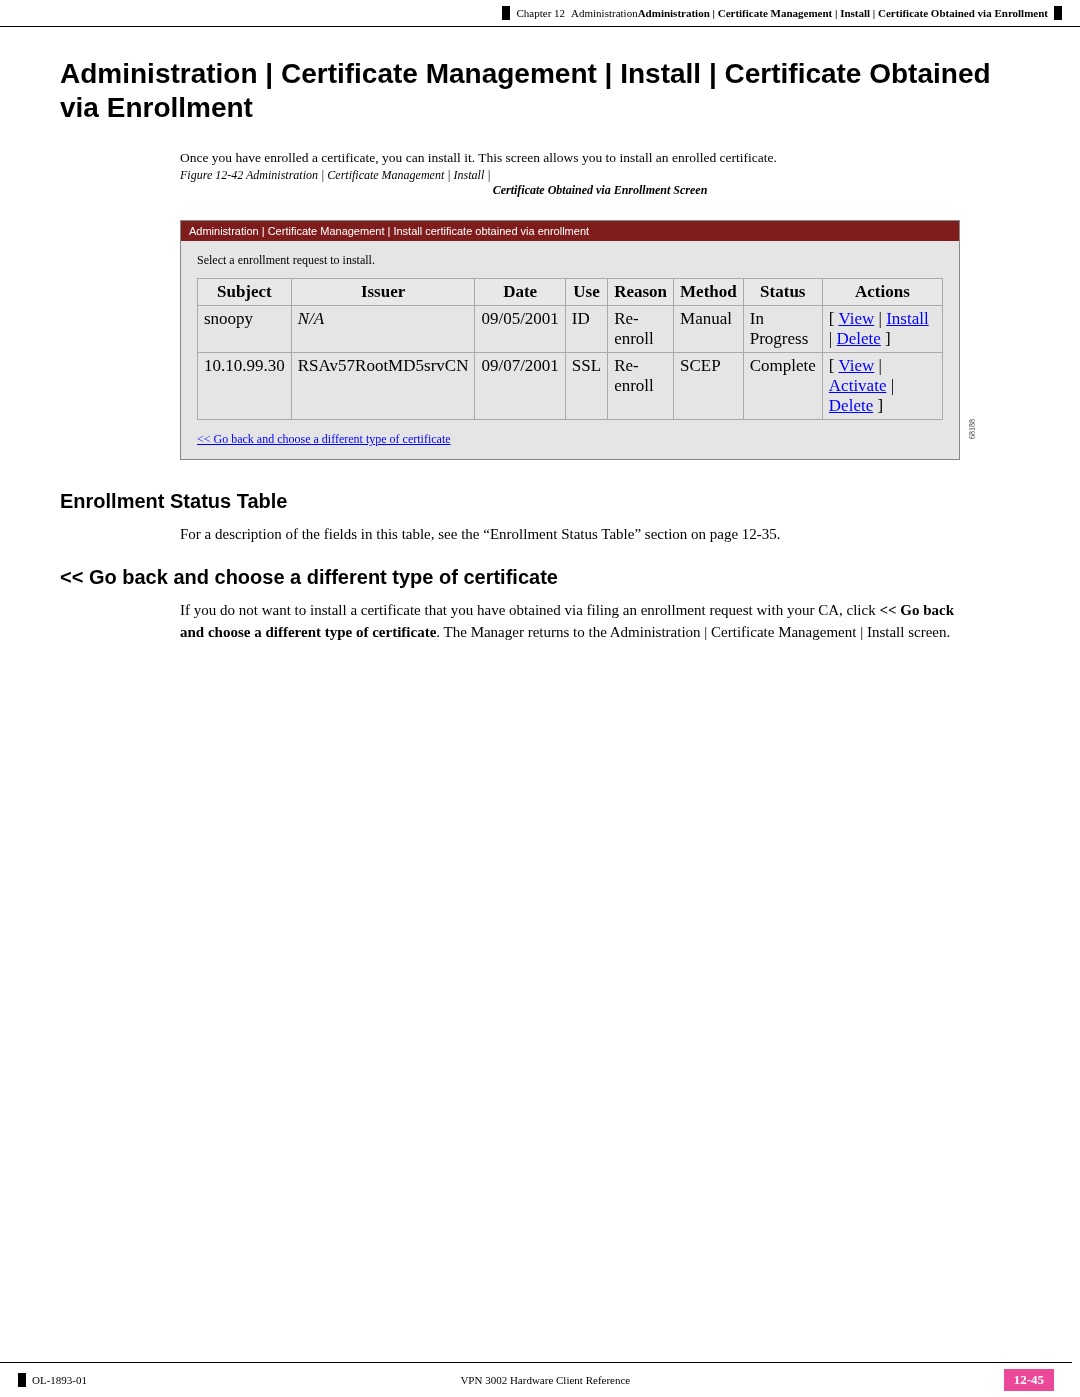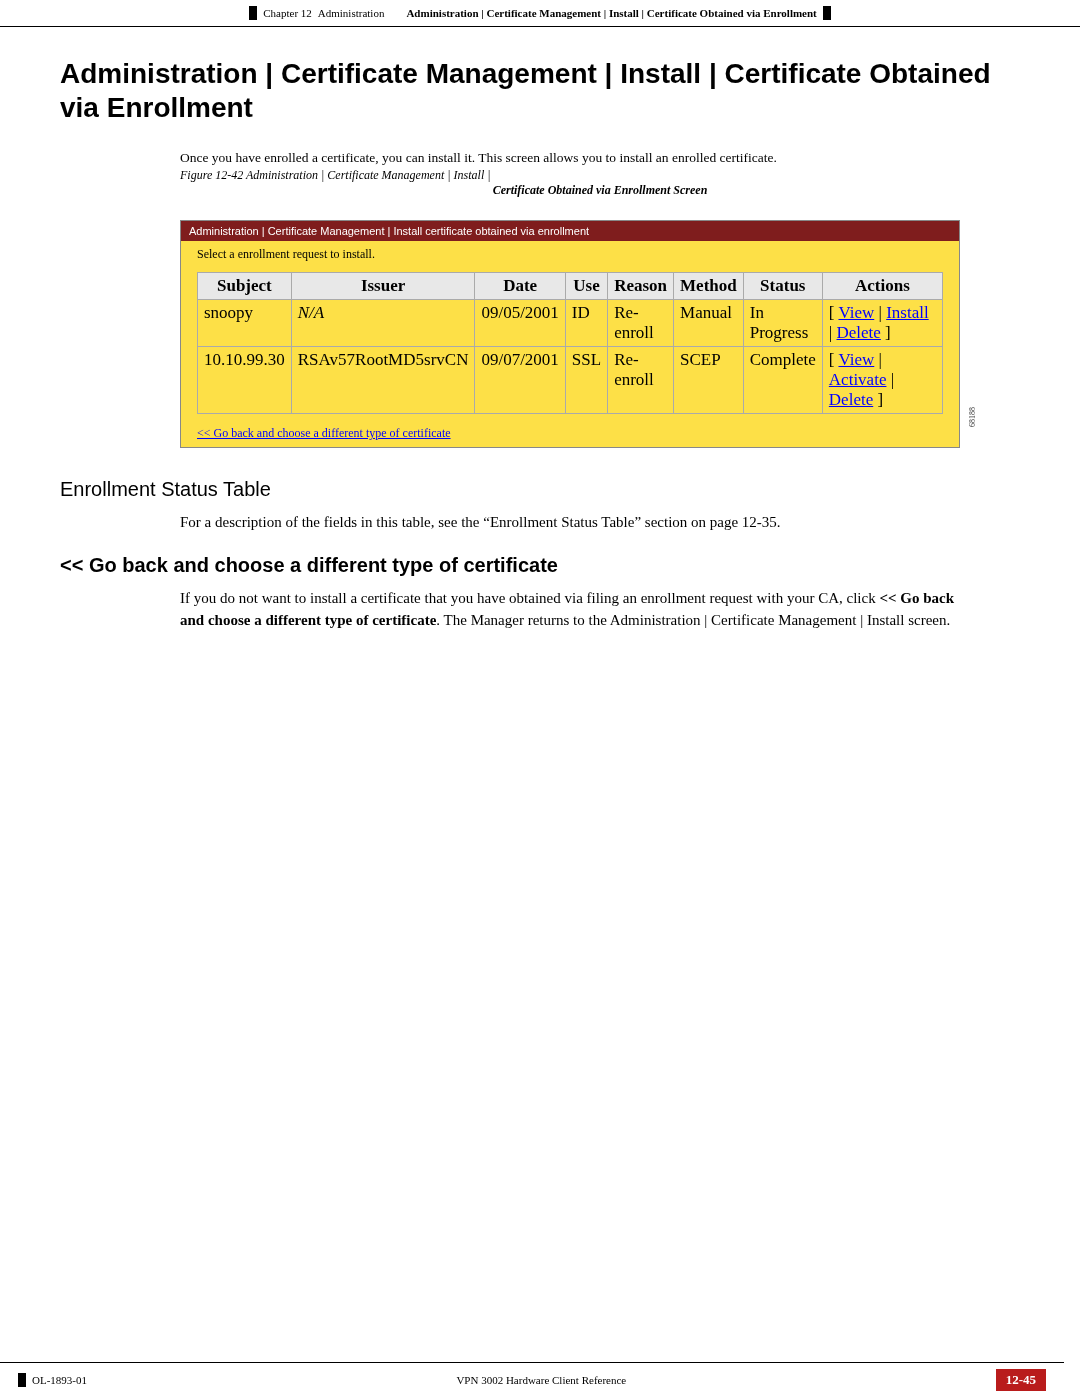--- a/index.html
+++ b/index.html
@@ -10,25 +10,24 @@
       color: #000;
       width: 1080px;
       min-height: 1397px;
       position: relative;
     }
 
     
     .top-bar {
       display: flex;
       align-items: center;
-      justify-content: center;
+      justify-content: flex-end;
       padding: 6px 18px;
       border-bottom: 1px solid #000;
       font-size: 11px;
-      gap: 22px;
     }
     .top-bar-left {
       display: flex;
       align-items: center;
       gap: 6px;
     }
     .top-bar-left .bar-icon {
       width: 8px;
       height: 14px;
       background: #000;
@@ -94,22 +93,22 @@
 
     .screenshot-header {
       background: #7f1d1d;
       color: #fff;
       font-size: 11px;
       padding: 4px 8px;
       font-family: Arial, sans-serif;
     }
 
     .screenshot-body {
-      padding: 6px 16px;
-      background: #fde047;
+      padding: 12px 16px;
+      background: #e5e5e5;
     }
 
     .screenshot-select-text {
       font-size: 12px;
       margin-bottom: 10px;
     }
 
     .enrollment-status-label {
       font-size: 13px;
       font-weight: bold;
@@ -159,21 +158,21 @@
       bottom: 20px;
       font-size: 8px;
       writing-mode: vertical-rl;
       transform: rotate(180deg);
       color: #444;
     }
 
     
     .section-heading {
       font-size: 20px;
-      font-weight: normal;
+      font-weight: bold;
       font-family: Arial, sans-serif;
       margin-bottom: 10px;
       margin-top: 10px;
     }
 
     .section-text {
       margin-left: 120px;
       margin-right: 60px;
       font-size: 15px;
       line-height: 1.5;
@@ -186,41 +185,41 @@
       font-weight: bold;
       font-family: Arial, sans-serif;
       margin-bottom: 10px;
     }
 
     
     .footer {
       position: absolute;
       bottom: 0;
       left: 0;
-      right: 16px;
+      right: 8px;
       display: flex;
       align-items: center;
       justify-content: space-between;
       padding: 6px 18px;
       border-top: 1px solid #000;
       font-size: 11px;
     }
     .footer-left {
       display: flex;
       align-items: center;
       gap: 6px;
     }
     .footer-left .bar-icon {
       width: 8px;
       height: 14px;
       background: #000;
       display: inline-block;
     }
     .footer-right {
-      background: #b91c1c;
+      background: #ec4899;
       color: #fff;
       padding: 3px 10px;
       font-weight: bold;
       font-size: 13px;
     }
     .footer-center {
       font-size: 11px;
     }
   </style>
 </head>

